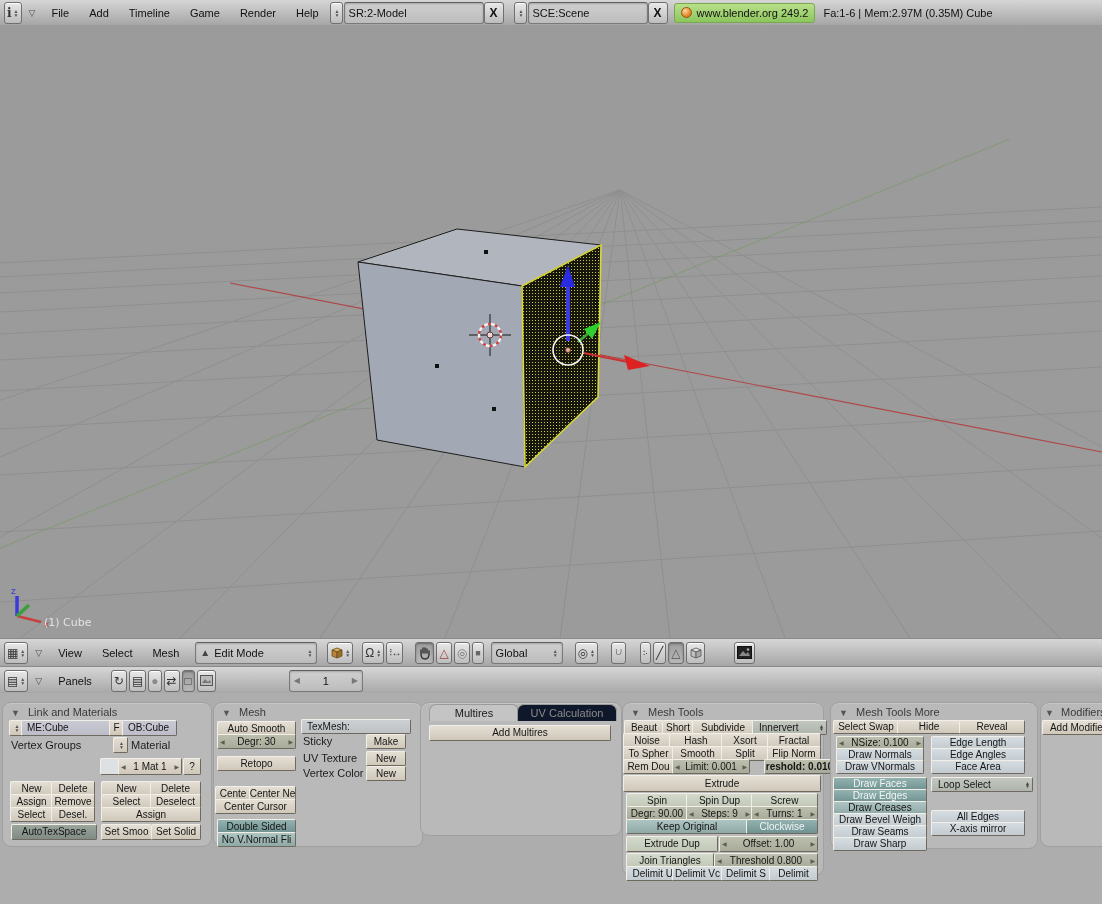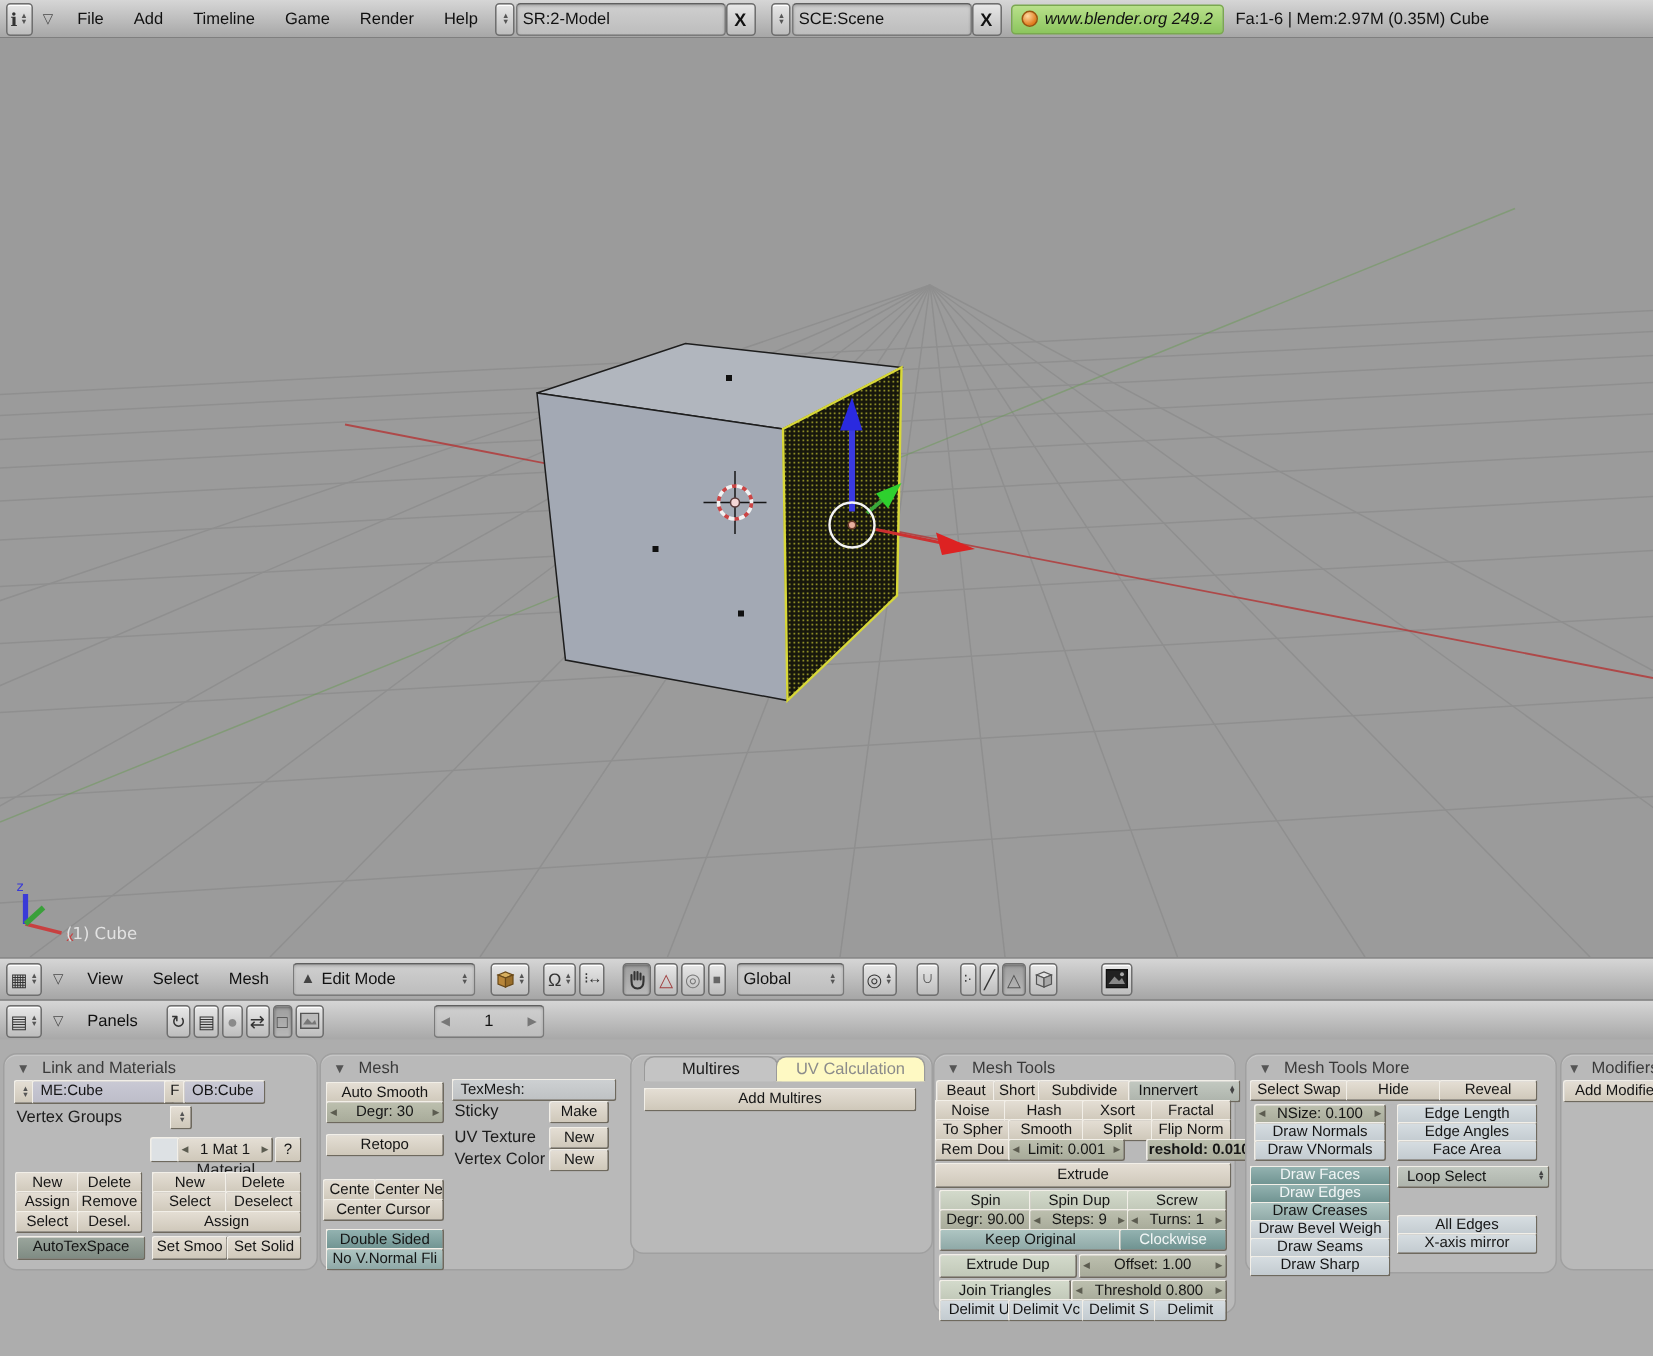--- a/index.html
+++ b/index.html
@@ -15,21 +15,21 @@
         background:linear-gradient(#e8e8e8,#bdbdbd);border:1px solid #6f6f6f;
         border-radius:3px;margin:0 1px;padding:0 2px;box-shadow:inset 0 1px 0 #fff;}
   .hbtn.pressed{background:linear-gradient(#9d9d9d,#b8b8b8);box-shadow:inset 0 1px 2px #00000055;}
   .stepcol{display:flex;flex-direction:column;line-height:4px;font-size:5px;color:#555;margin-left:2px;}
   .sunken{display:flex;align-items:center;height:20px;background:linear-gradient(#cfcfcf,#bdbdbd);
           border:1px solid #7a7a7a;border-top-color:#5f5f5f;border-radius:3px;
           box-shadow:inset 0 1px 2px #00000033;padding:0 4px;}
   .xbtn{font-weight:bold;font-size:12px;padding:0 5px;height:20px;line-height:20px;
         background:linear-gradient(#e8e8e8,#bdbdbd);border:1px solid #6f6f6f;border-radius:3px;}
   .badge{display:flex;align-items:center;height:18px;border-radius:3px;padding:0 6px;margin:0 6px;
-         background:linear-gradient(#b8e08a,#8cc55e);border:1px solid #7aa850;font-style:italic;}
+         background:linear-gradient(#b8e08a,#8cc55e);border:1px solid #7aa850;}
   .badge .dot{width:9px;height:9px;border-radius:50%;margin-right:5px;
          background:radial-gradient(circle at 35% 30%,#ffd9a0,#e07c1e 70%);border:1px solid #9a5510;}
   .glyph{font-size:12px;color:#333;}
   
   #workspace{position:absolute;left:0;top:693px;width:1102px;height:211px;background:#adadad;}
   .panel{position:absolute;background:#b9b9b9;border:1px solid #a0a0a0;border-radius:9px;
          box-shadow:inset 0 1px 0 #c6c6c6;}
   .ptitle{position:absolute;left:8px;top:3px;color:#3a3a3a;white-space:nowrap;}
   .ptri{position:absolute;left:-14px;top:1px;font-size:9px;color:#555;}
   .b{position:absolute;display:flex;align-items:center;justify-content:center;text-align:center;
@@ -46,21 +46,21 @@
   .b.darkg{background:linear-gradient(#9aa59c,#7f8b83);}
   .b.field{background:linear-gradient(#c9c9d4,#bdbdc9);justify-content:flex-start;padding-left:5px;}
   .na{font-size:6px;color:#5c5c50;position:absolute;top:50%;transform:translateY(-50%);}
   .naL{left:2px;} .naR{right:2px;}
   .stepmini{position:absolute;right:2px;top:50%;transform:translateY(-50%);
             display:flex;flex-direction:column;line-height:3.5px;font-size:5px;color:#444;}
   .lbl{position:absolute;font-size:11px;color:#1c1c1c;white-space:nowrap;}
   .tab{position:absolute;height:16px;display:flex;align-items:center;justify-content:center;
        border:1px solid #9a9a9a;border-bottom:none;border-radius:7px 7px 0 0;font-size:11px;}
   .tab.on{background:#c4c4c4;color:#1a1a1a;}
-  .tab.off{background:#fef9c3;color:#8b8b8b;}
+  .tab.off{background:#0f172a;color:#8b8b8b;}
   svg text{font-family:"DejaVu Sans",sans-serif;}
 </style>
 </head>
 <body>
 
 <div id="root">
 
   <div class="bar" style="top:0;height:25px;">
     <div class="hbtn" style="margin-left:4px">
       <span class="glyph" style="font-weight:bold;font-family:'DejaVu Serif',serif;">i</span>
@@ -346,21 +346,21 @@
       <div class="b field" style="left:119px;top:17px;width:48px;height:14px;">
           <span>OB:Cube</span>
         </div>
       <span class="lbl" style="left:8px;top:36px;">Vertex Groups</span>
       <div class="b" style="left:110px;top:34px;width:13px;height:14px;">
           <span class="stepcol">
             <span>▲</span>
             <span>▼</span>
           </span>
         </div>
-      <span class="lbl" style="left:128px;top:36px;margin-top:35px;">Material</span>
+      <span class="lbl" style="left:128px;top:36px;">Material</span>
       <div class="b" style="left:97px;top:55px;width:18px;height:15px;background:#dde1e4;"></div>
       <div class="b" style="left:115px;top:55px;width:62px;height:15px;">
         <span class="na naL">◀</span>
         <span>1 Mat 1</span>
         <span class="na naR">▶</span>
       </div>
       <div class="b" style="left:180px;top:55px;width:16px;height:15px;">
           <span>?</span>
         </div>
       <div class="b" style="left:7px;top:78px;width:41px;height:13px;">

